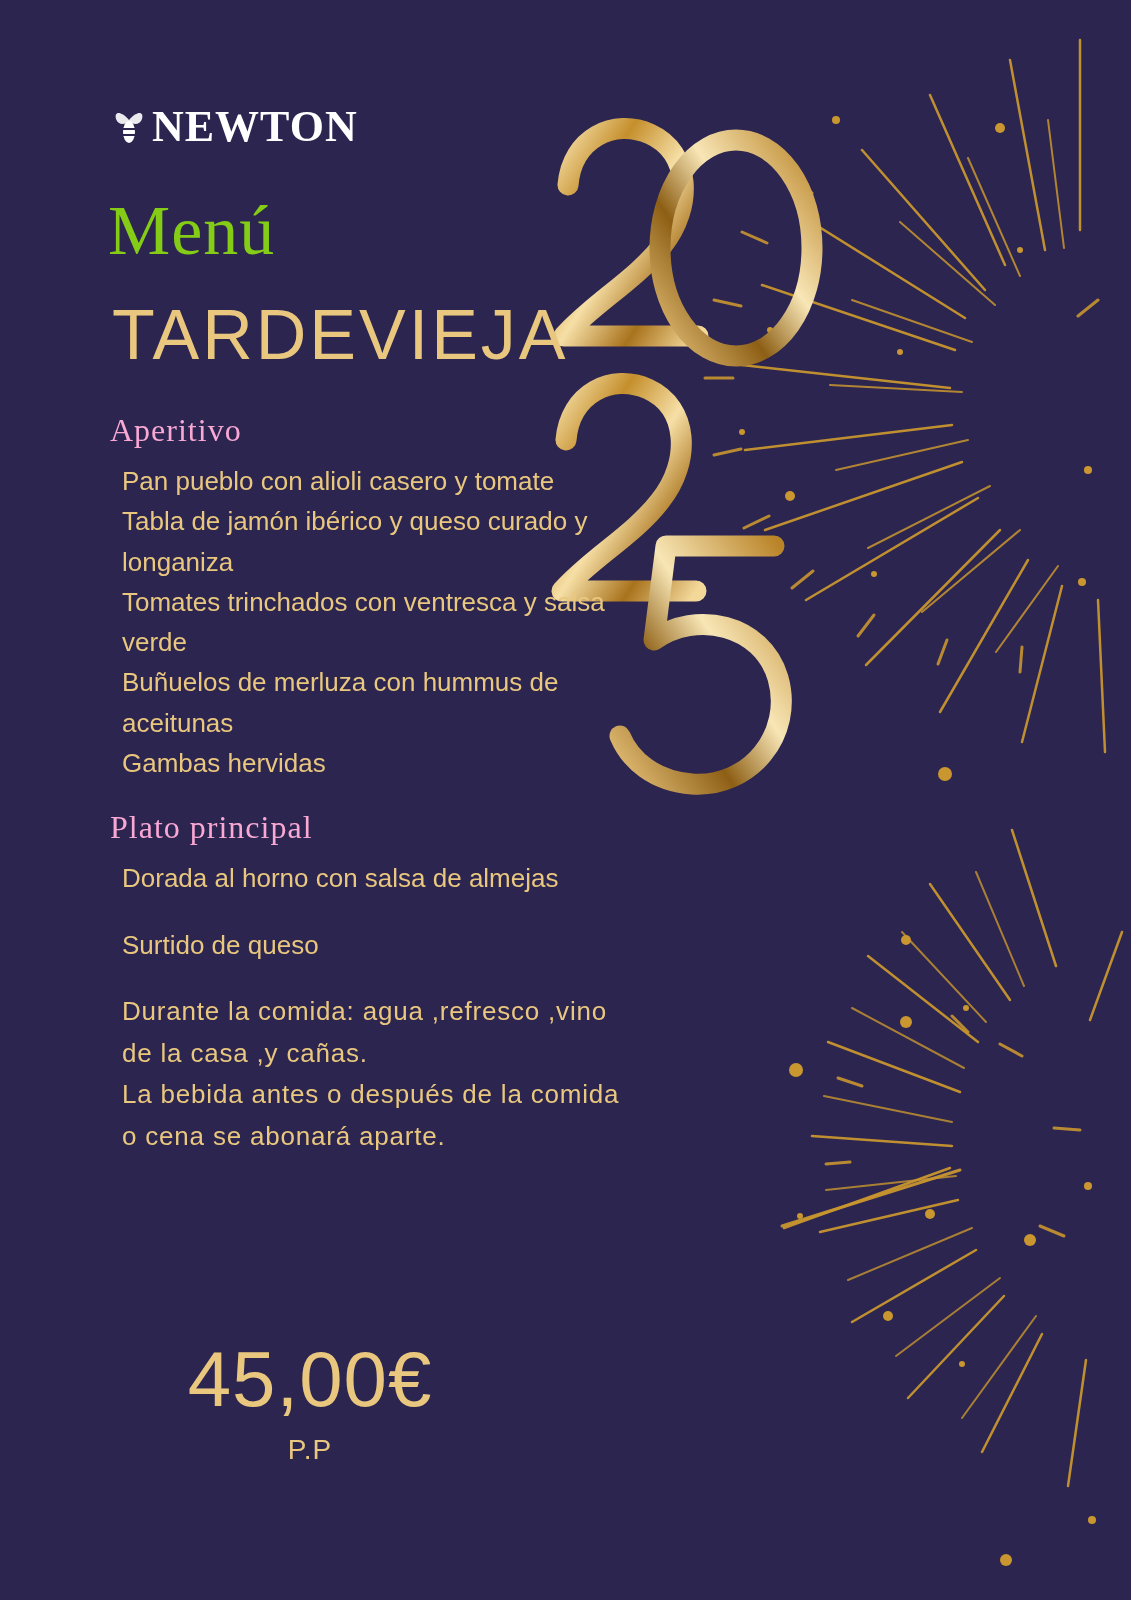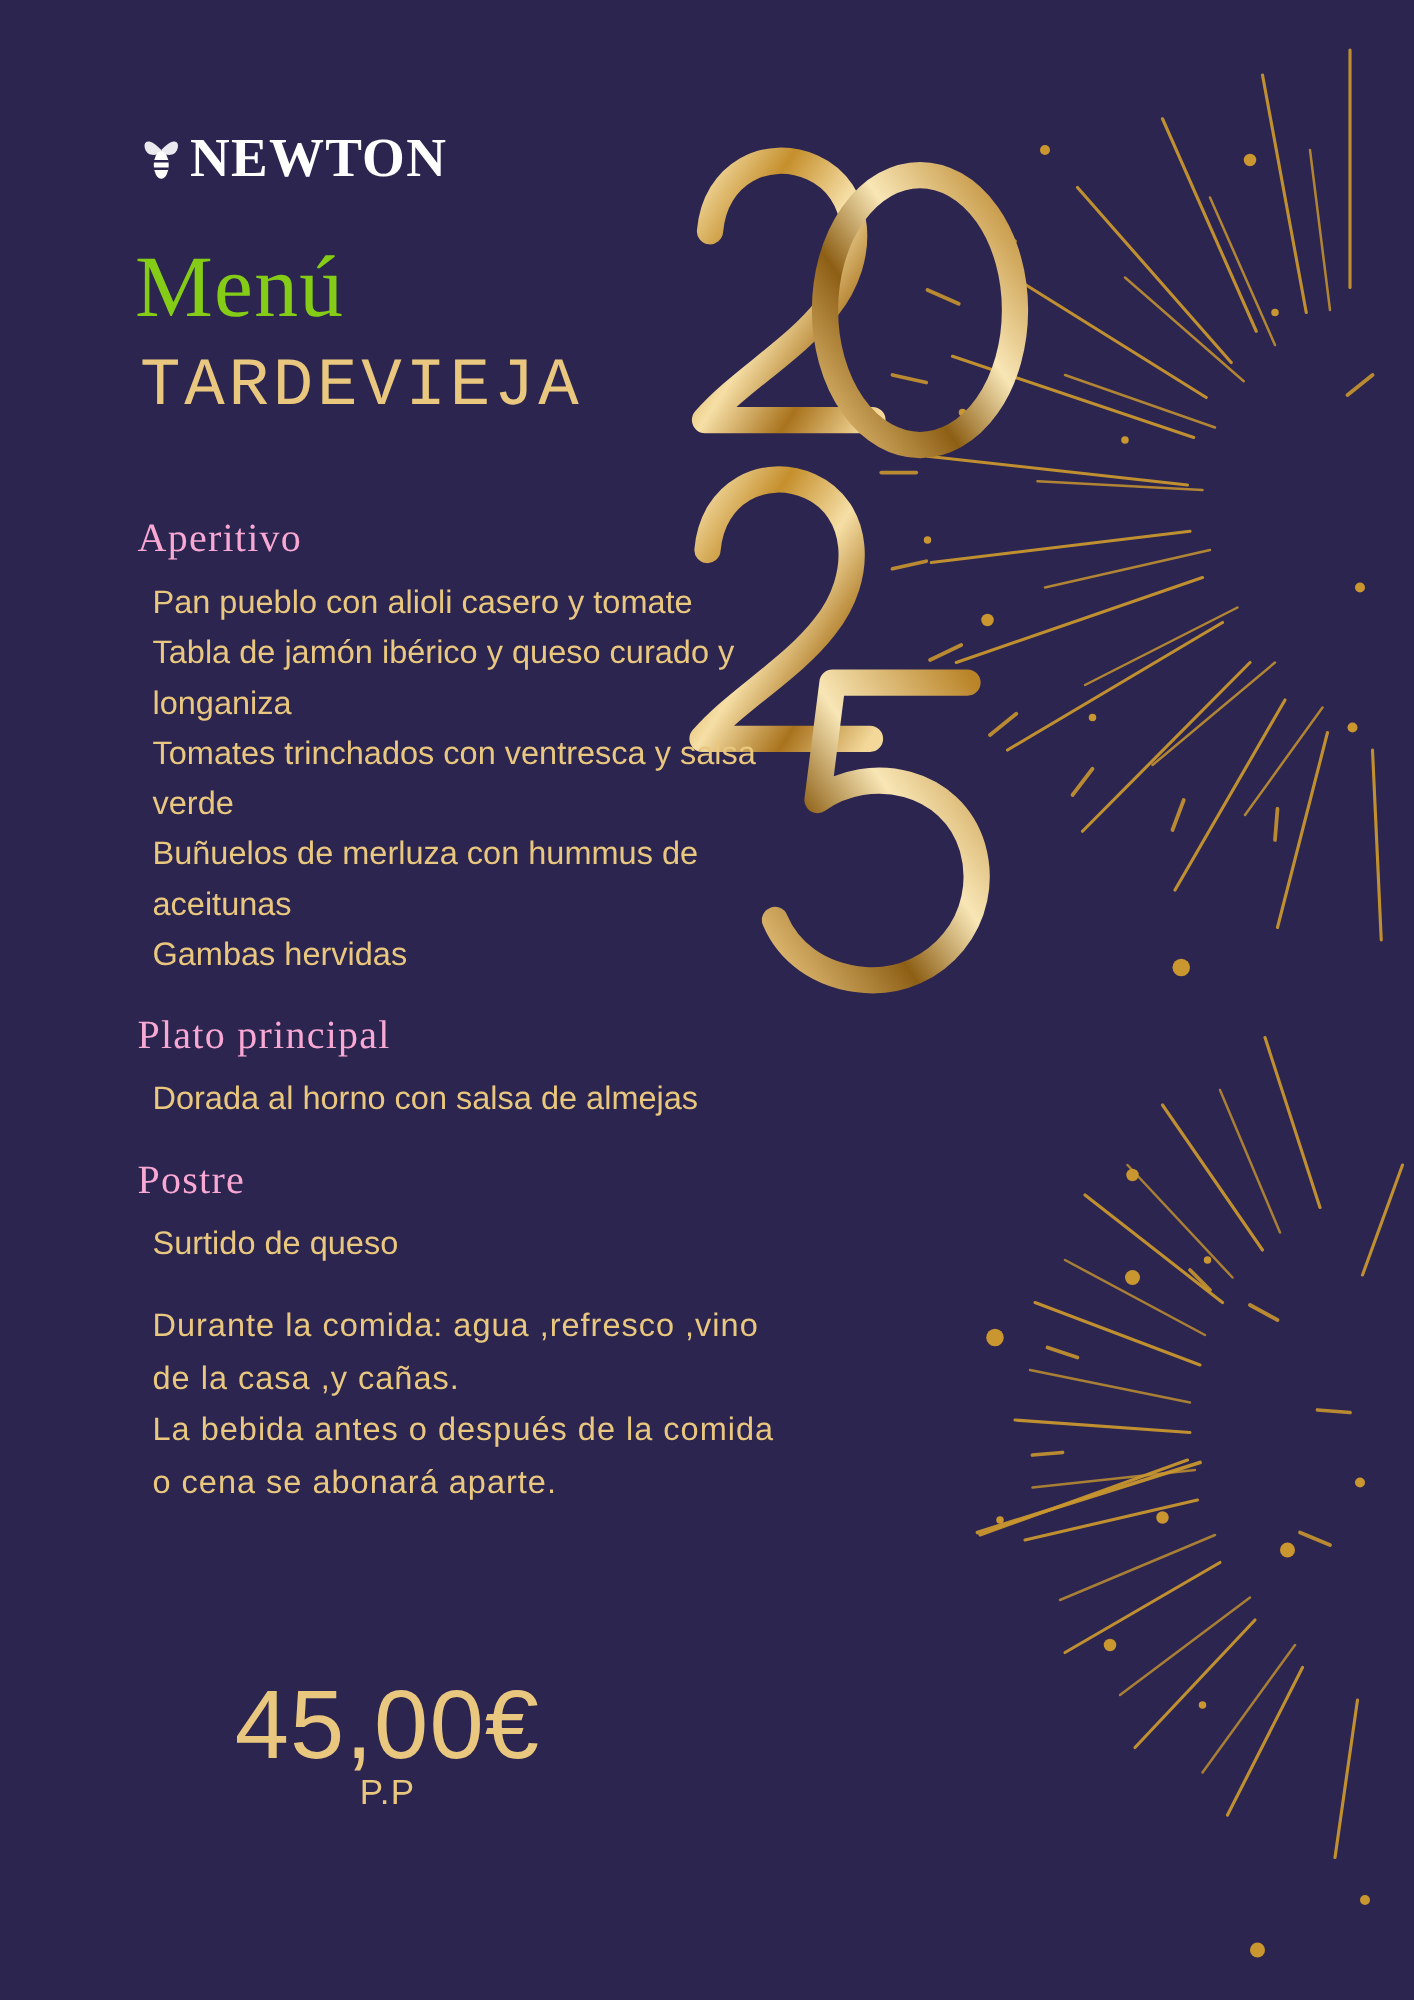--- a/index.html
+++ b/index.html
@@ -71,23 +71,23 @@
     top: 196px;
     font-family: "Liberation Serif", serif;
     font-size: 70px;
     line-height: 1;
     color: #84cc16;
     letter-spacing: 1px;
   }
   .title-sub {
     position: absolute;
     left: 112px;
-    top: 283px;
-    font-family: Liberation Mono, monospace;
-    font-size: 54px;
+    top: 300px;
+    font-family: Liberation Sans, sans-serif;
+    font-size: 70px;
     line-height: 1;
     color: #e9c77e;
     letter-spacing: 3px;
   }
 
   
   .content {
     position: absolute;
     left: 110px;
     top: 412px;
@@ -131,21 +131,21 @@
     text-align: center;
   }
   .price {
     font-family: Liberation Sans, sans-serif;
     font-size: 78px;
     line-height: 1;
     color: #e9c77e;
     letter-spacing: 1px;
   }
   .price-note {
-    margin-top: 0;
+    margin-top: 16px;
     font-family: "Liberation Sans", sans-serif;
     font-size: 28px;
     color: #e9c77e;
     letter-spacing: 1px;
   }
 </style>
 </head>
 <body>
 
 <div class="poster">
@@ -321,21 +321,20 @@
     </div>
 
     <div class="section">
       <div class="section-head">Plato principal</div>
       <ul class="section-items">
         <li>Dorada al horno con salsa de almejas</li>
       </ul>
     </div>
 
     <div class="section">
-      <div class="section-head">Postre</div>
       <ul class="section-items">
         <li>Surtido de queso</li>
       </ul>
     </div>
 
     <div class="section drinks">
       <ul class="section-items">
         <li>Durante la comida: agua ,refresco ,vino de la casa ,y cañas.</li>
         <li>La bebida antes o después de la comida o cena se abonará aparte.</li>
       </ul>

